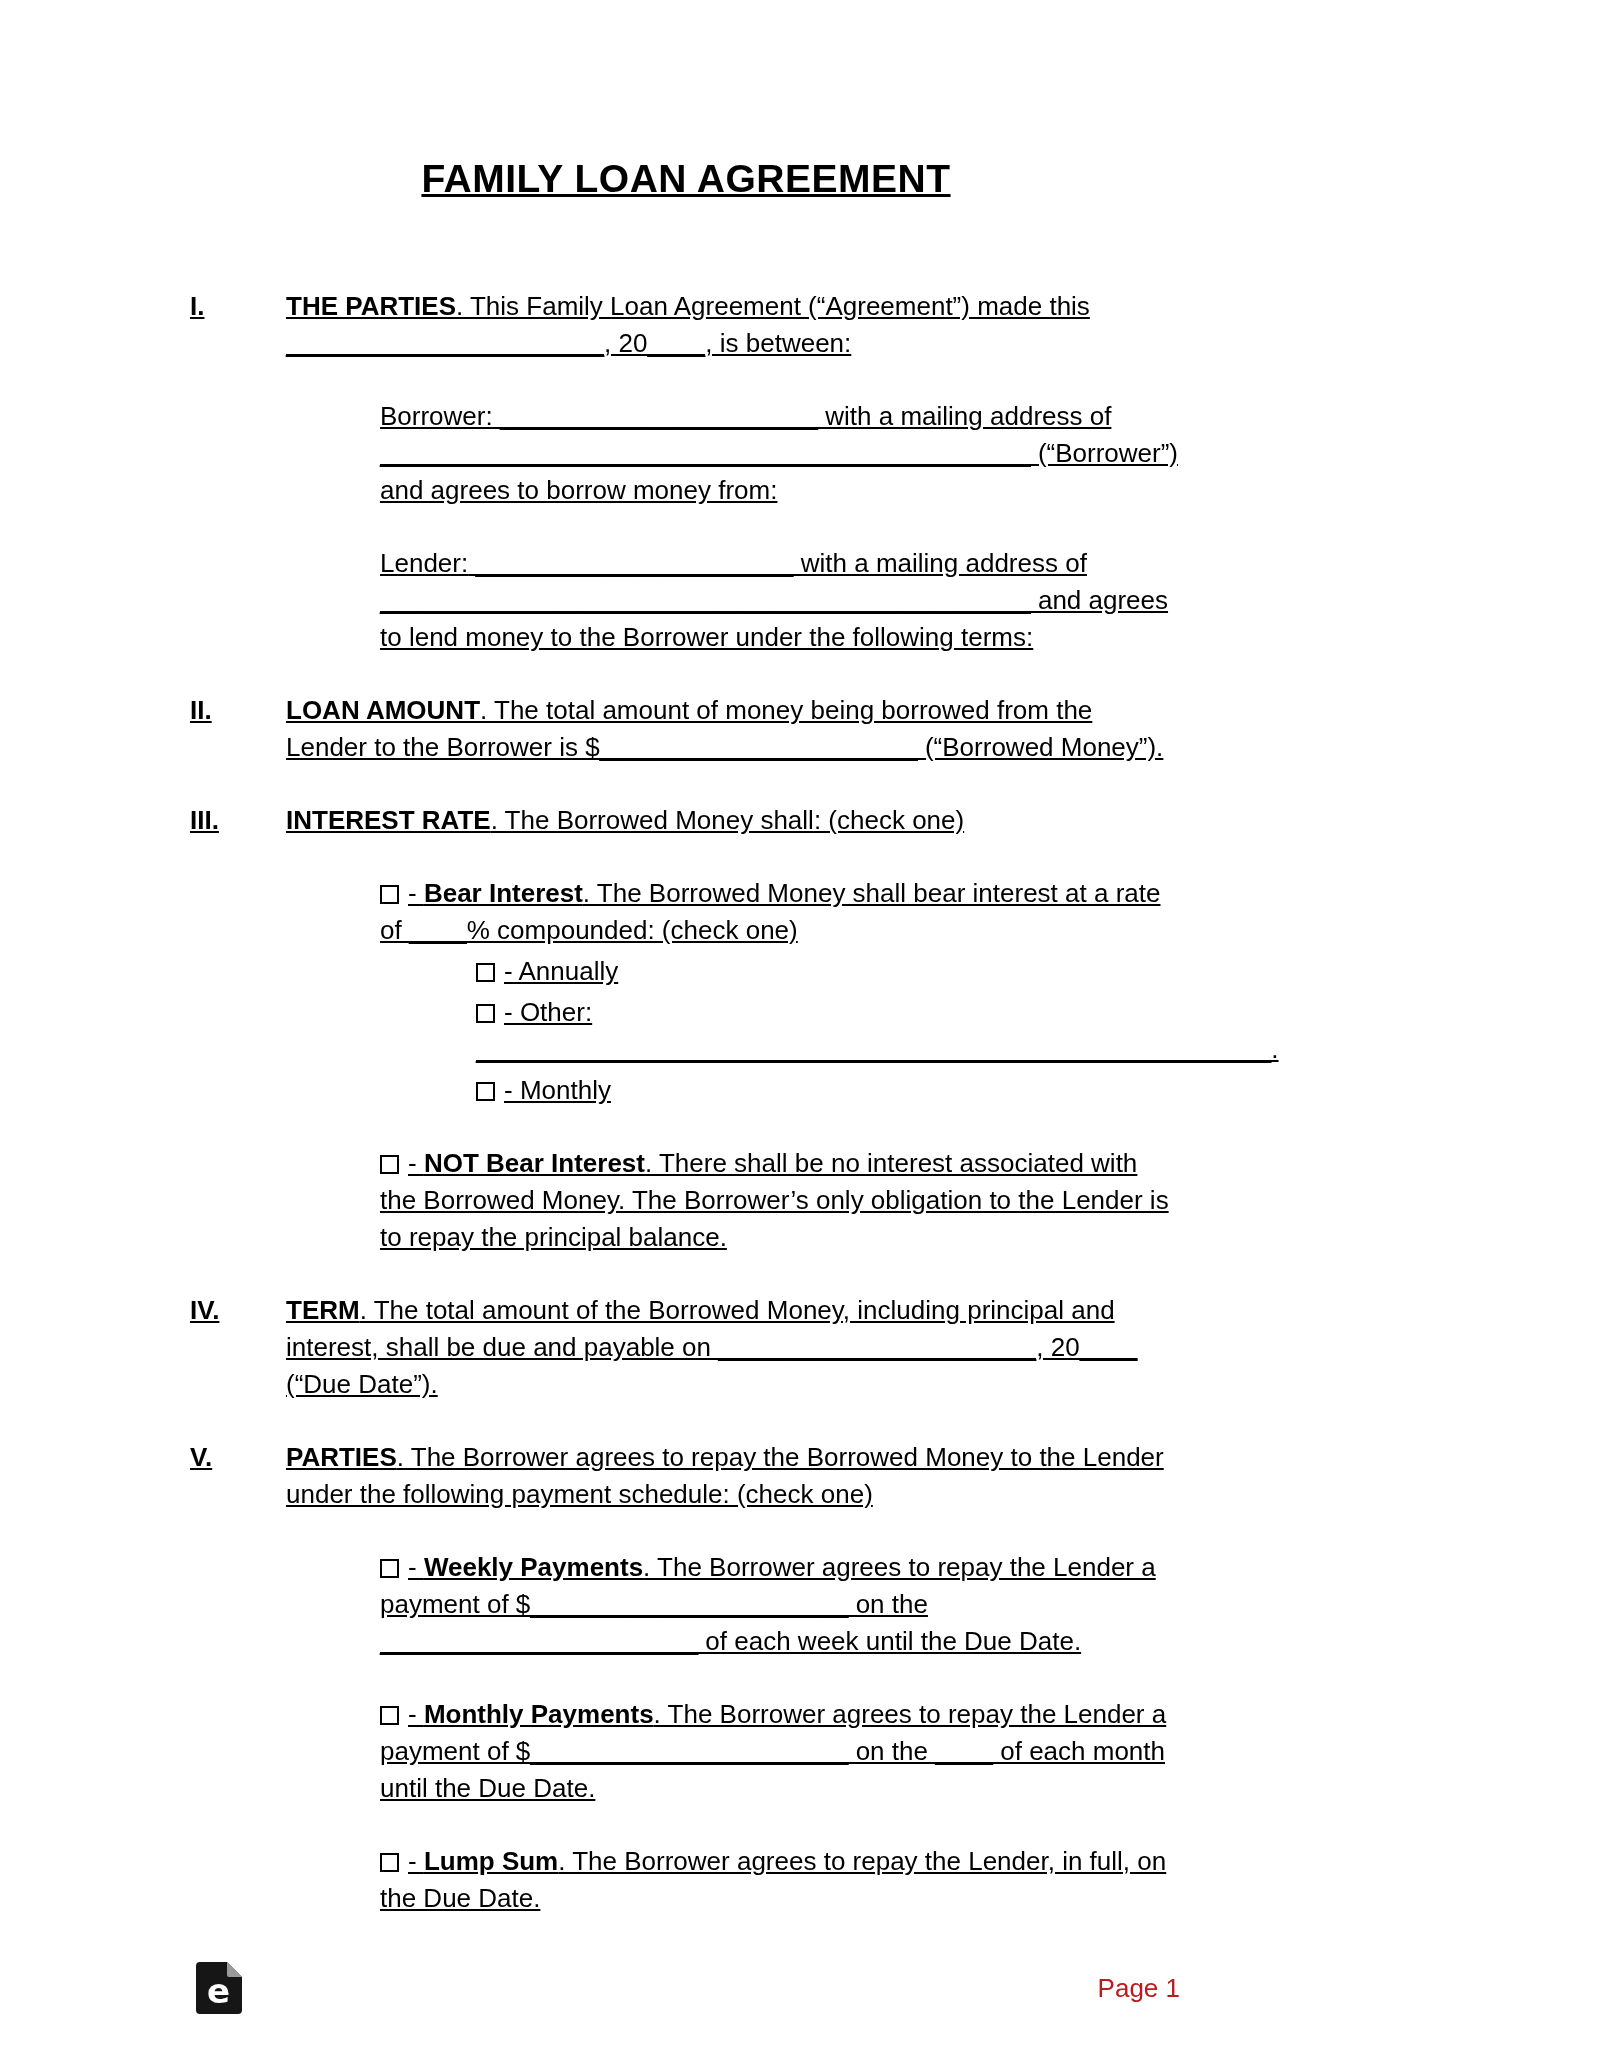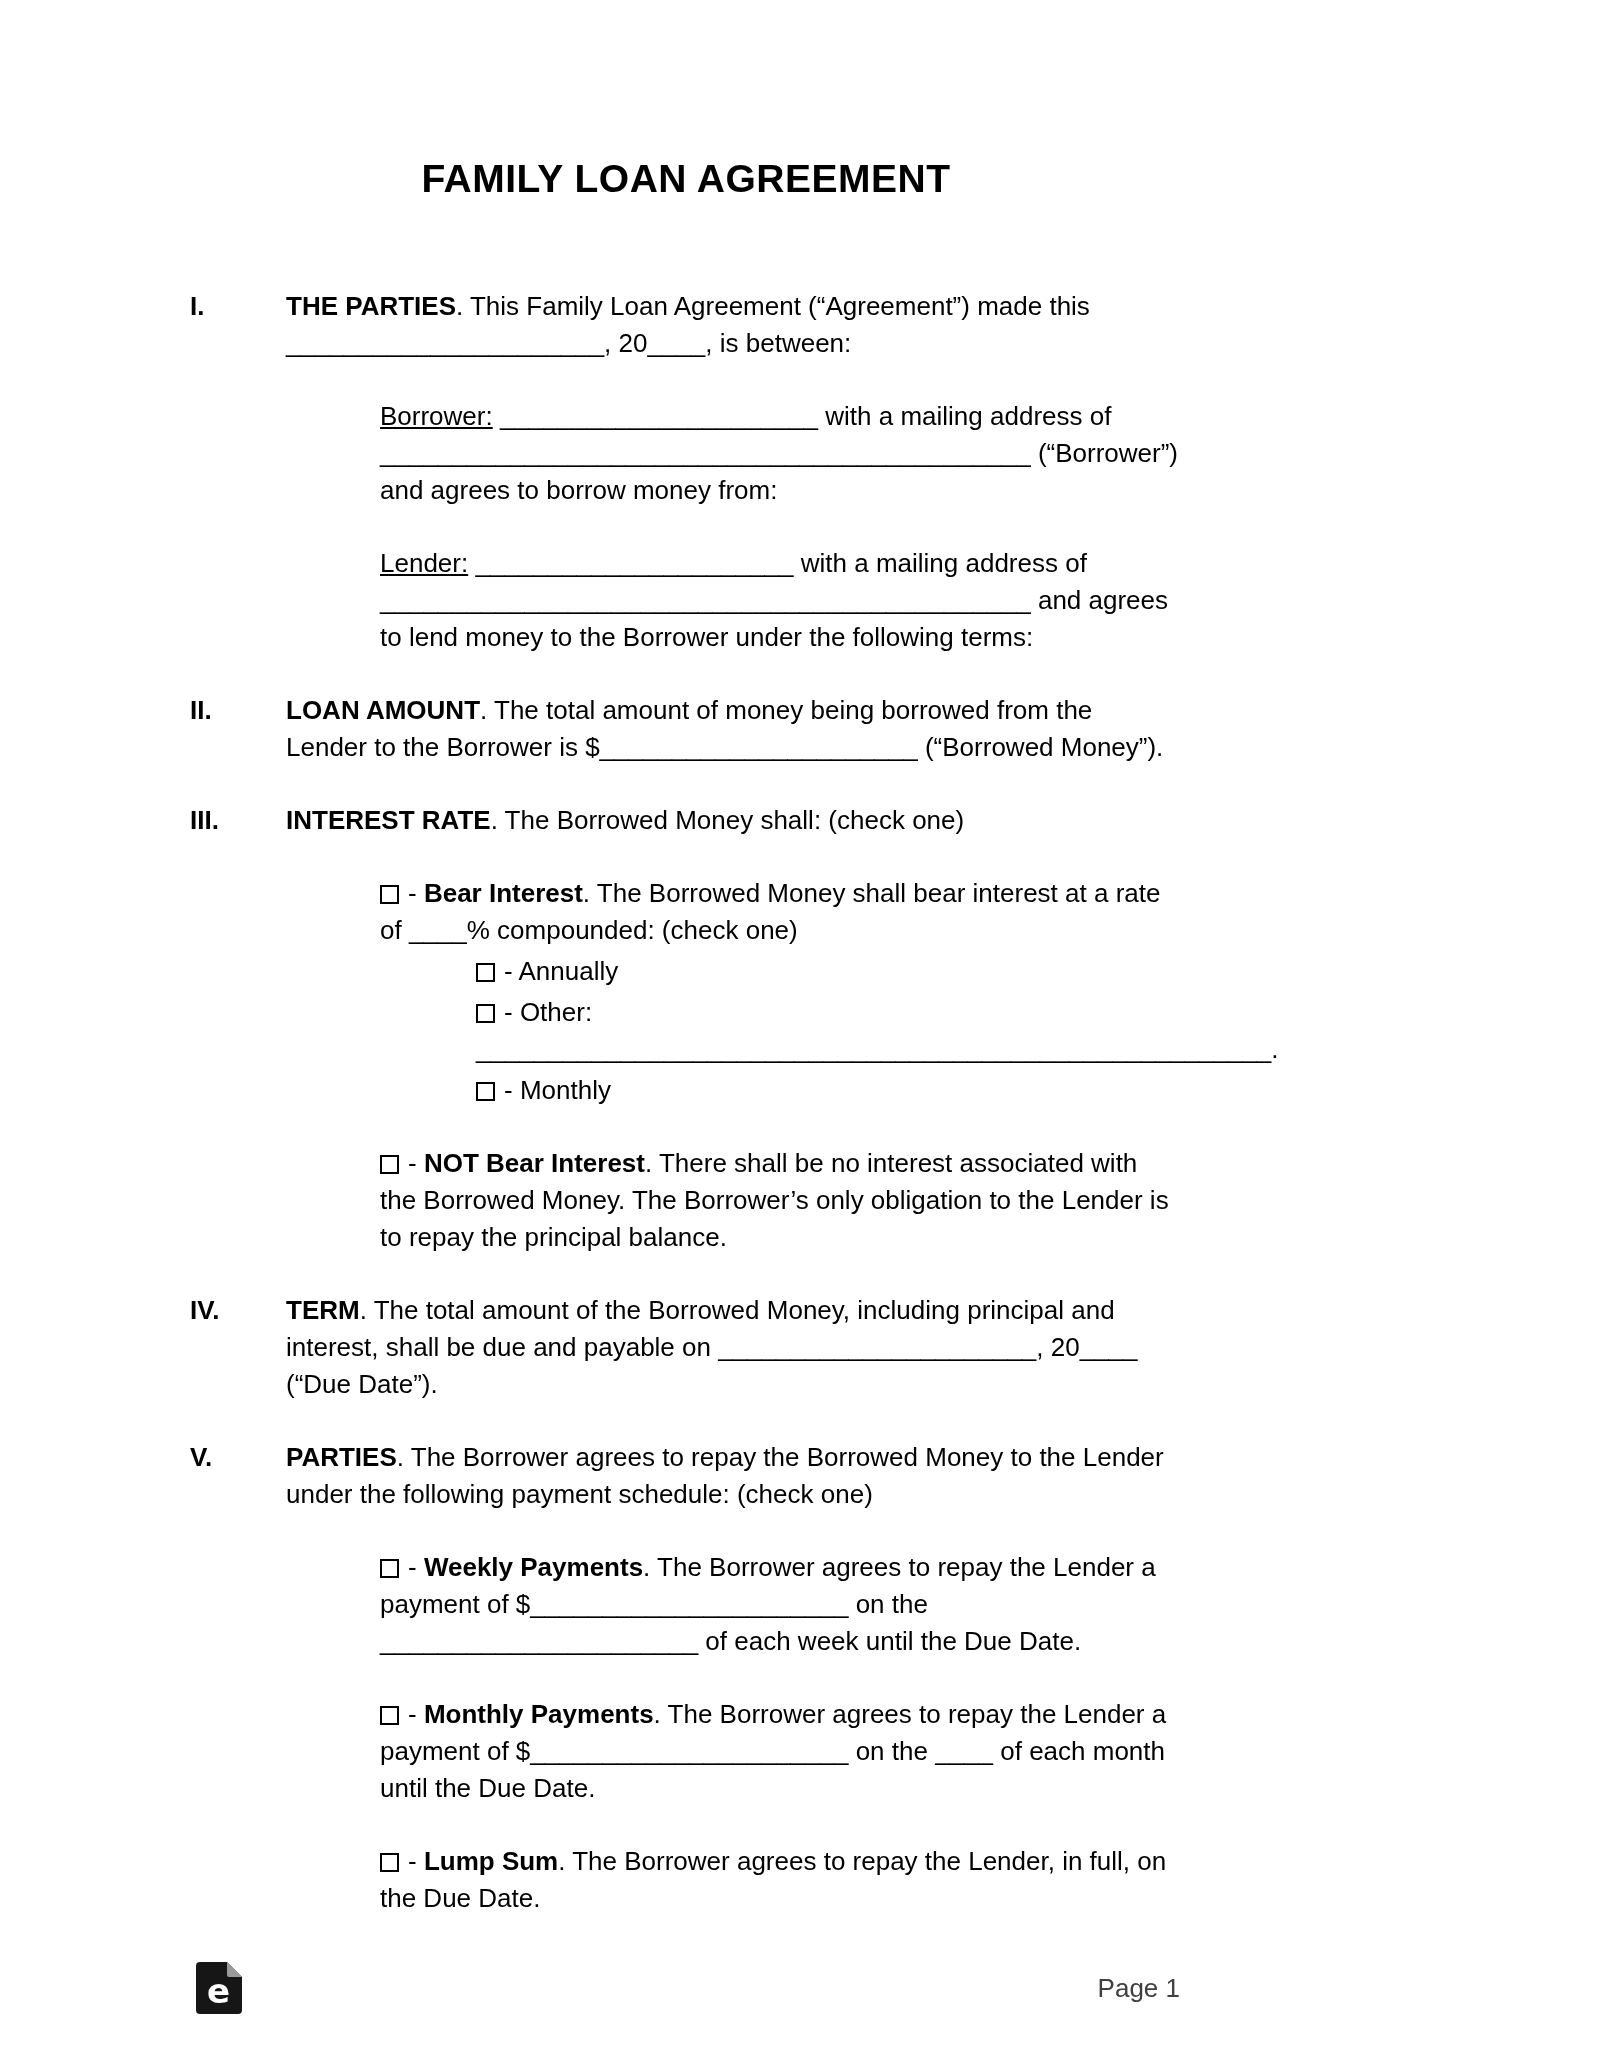--- a/index.html
+++ b/index.html
@@ -10,20 +10,21 @@
     font-family: "Liberation Sans", "DejaVu Sans", sans-serif;
     color: #000000;
     position: relative;
   }
   .page {
     position: relative;
     width: 1372px;
     height: 2070px;
     background: #ffffff;
     overflow: hidden;
+    text-decoration: underline;
   }
   .title {
     padding-top: 156px;
     text-align: center;
     font-size: 39px;
     line-height: 46px;
     font-weight: 700;
     letter-spacing: 0.5px;
   }
   .content {
@@ -62,21 +63,21 @@
   }
   .footer {
     position: absolute;
     left: 196px;
     right: 192px;
     bottom: 56px;
     display: flex;
     justify-content: space-between;
     align-items: center;
   }
-  .page-num { font-size: 26px; color: #404040; }
+  .page-num { font-size: 26px; color: #b91c1c; }
   .logo { display: block; }
 </style>
 </head>
 <body>
 
 <div class="page">
 
   <h1 class="title">FAMILY LOAN AGREEMENT</h1>
 
   <div class="content">

